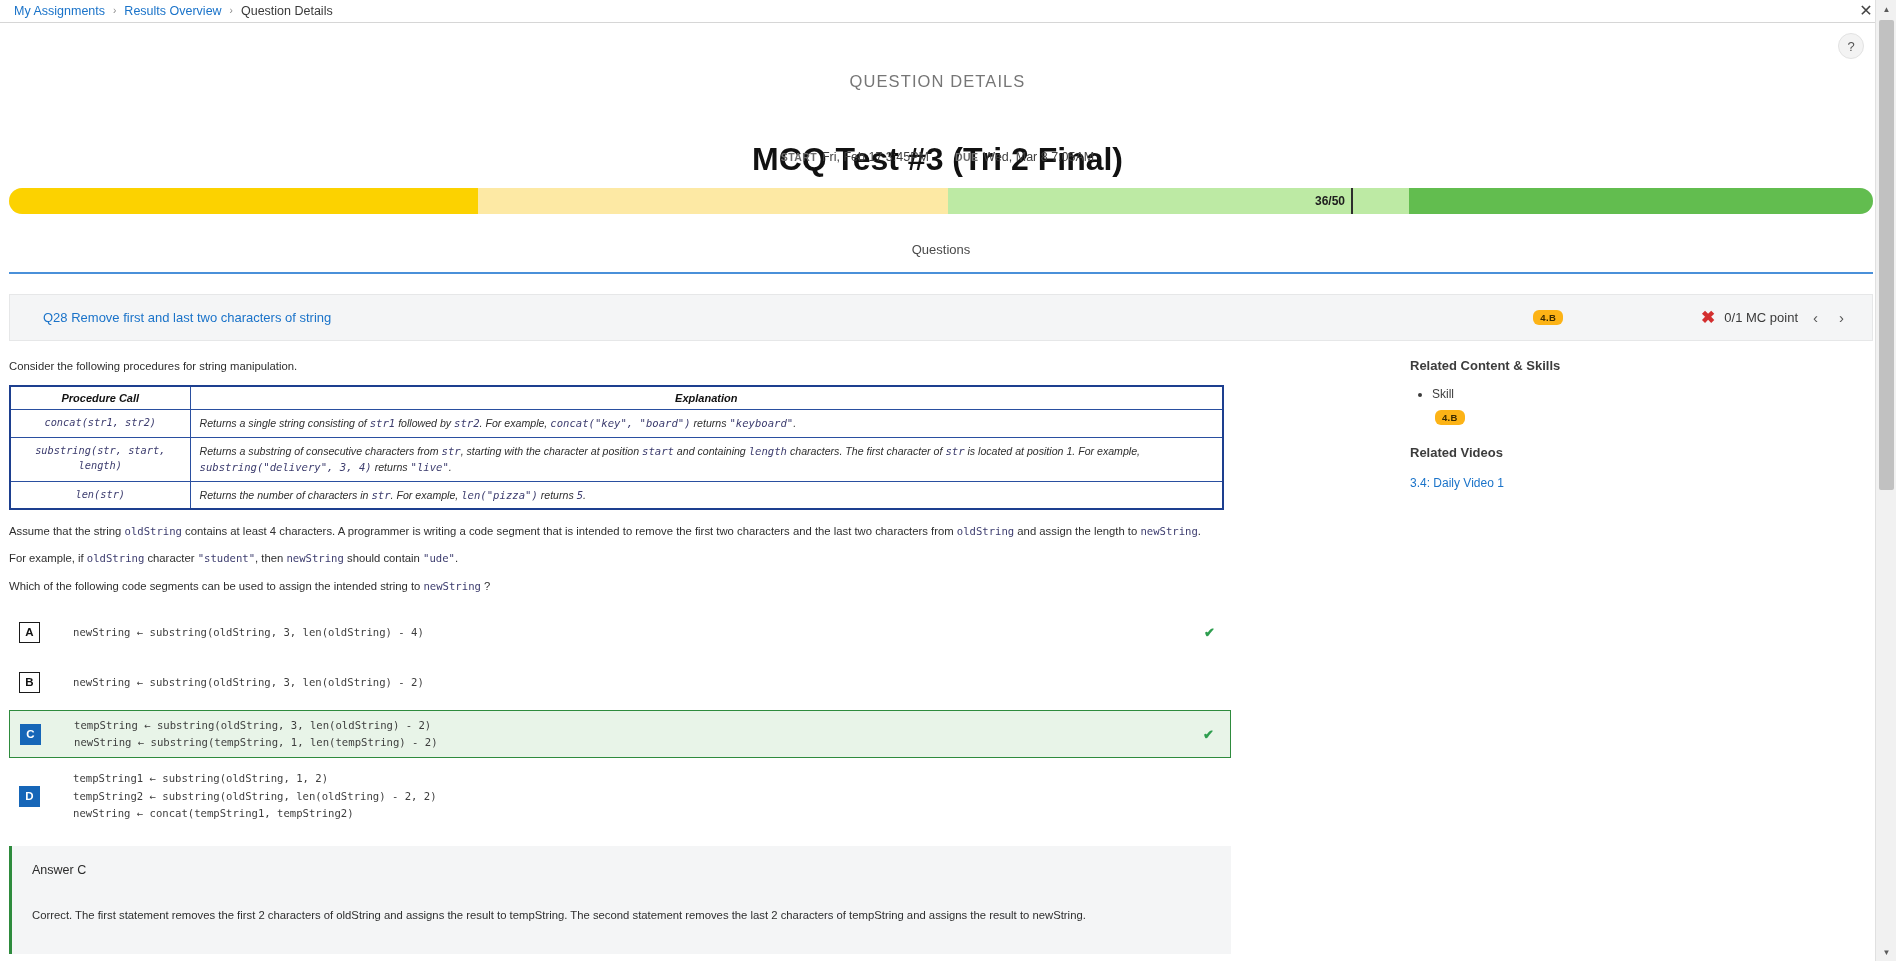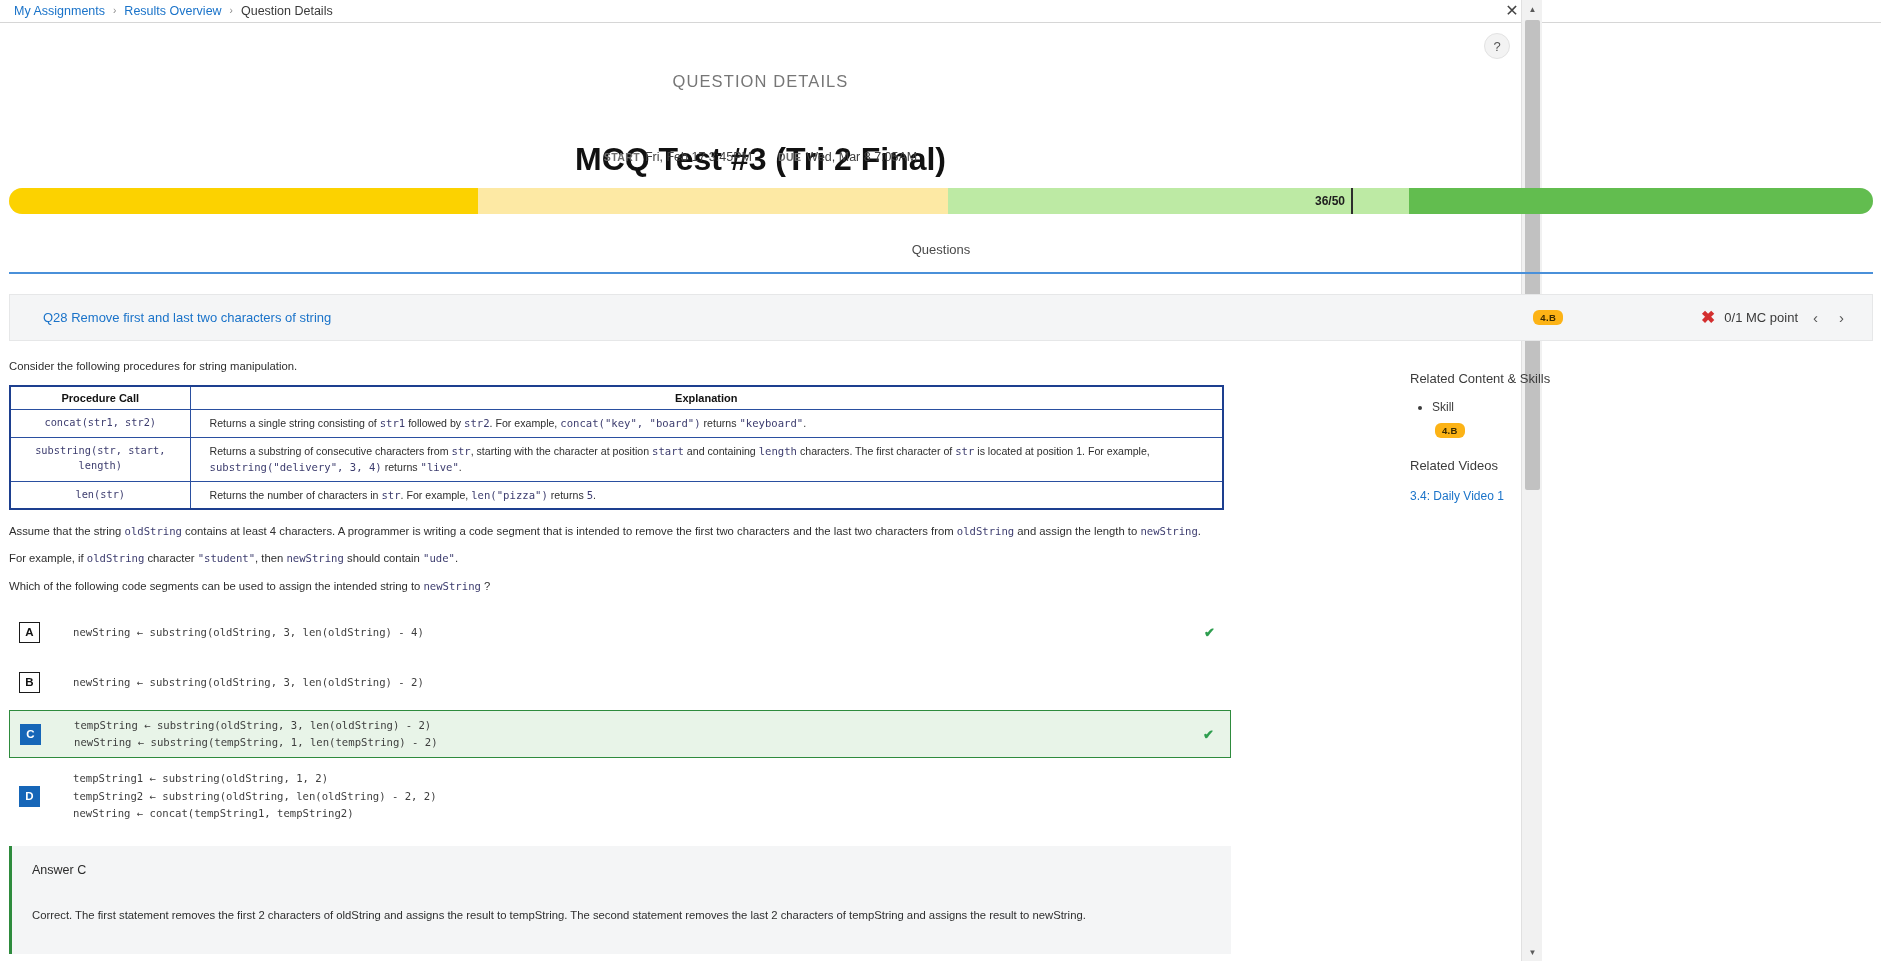--- a/index.html
+++ b/index.html
@@ -4,21 +4,21 @@
 <style>
   * { box-sizing: border-box; }
   html, body {
     margin: 0; padding: 0;
     width: 1902px; height: 961px;
     background: #ffffff;
     font-family: "Liberation Sans", sans-serif;
     color: #333333;
     overflow: hidden;
   }
-  .page { position: relative; width: 1542px; height: 961px; background:#fff; }
+  .page { position: relative; width: 1896px; height: 961px; background:#fff; }
 
   
   .breadcrumb-bar {
     position: absolute; left: 0; top: 0; width: 1881px; height: 23px;
     border-bottom: 1px solid #d6d6d6;
     display: flex; align-items: center;
     padding-left: 14px;
     background: #fff;
   }
   .crumb {
@@ -137,21 +137,21 @@
     font-family: "DejaVu Sans Mono", "Liberation Mono", monospace;
     font-size: 10.6px; color: #3c3c6e;
   }
   .u { text-decoration: underline; }
 
   table.proc {
     width: 1215px; border-collapse: collapse; margin: 6px 0 13px 0;
     border: 2px solid #1d3f8f;
   }
   table.proc th, table.proc td {
-    border: 1px solid #2a4fa0; padding: 5px 19px; vertical-align: top;
+    border: 1px solid #2a4fa0; padding: 5px 9px; vertical-align: top; font-style: italic;
   }
   table.proc th { font-size: 11px; font-weight: bold; color: #111; text-align: center; }
   table.proc td.call {
     width: 180px; text-align: center;
     font-family: "DejaVu Sans Mono", "Liberation Mono", monospace;
     font-size: 10.3px; color: #3c3c6e; line-height: 1.5;
   }
   table.proc td.expl { font-size: 10.6px; color: #2e2e2e; line-height: 1.55; }
 
   
@@ -186,21 +186,21 @@
   .answer-box {
     width: 1222px; background: #f4f5f6; border-left: 3px solid #2e8b3d;
     margin-top: 18px; padding: 17px 20px 30px 20px;
   }
   .answer-title { font-size: 12.5px; color: #2b2b2b; margin-bottom: 30px; }
   .answer-text { font-size: 11.3px; color: #2e2e2e; line-height: 1.5; }
 
   
   .side { position: absolute; left: 1410px; top: 356px; width: 330px; }
   .side-h {
-    font-size: 13px; color: #3c3c3c; margin: 15px 0 14px 0; font-weight: 400;
+    font-size: 13px; color: #3c3c3c; margin: 2px 0 14px 0; font-weight: 700;
   }
   .side-h.second { margin-top: 20px; margin-bottom: 13px; }
   .skill-list { margin: 0 0 0 22px; padding: 0; list-style: disc; }
   .skill-list li { font-size: 12px; color: #3c3c3c; margin-bottom: 6px; }
   .side-badge-row { margin-left: 25px; margin-bottom: 4px; }
   .video-link {
     font-size: 12px; color: #1a73c9; text-decoration: none; cursor: pointer; display: inline-block;
   }
 </style>
 </head>

